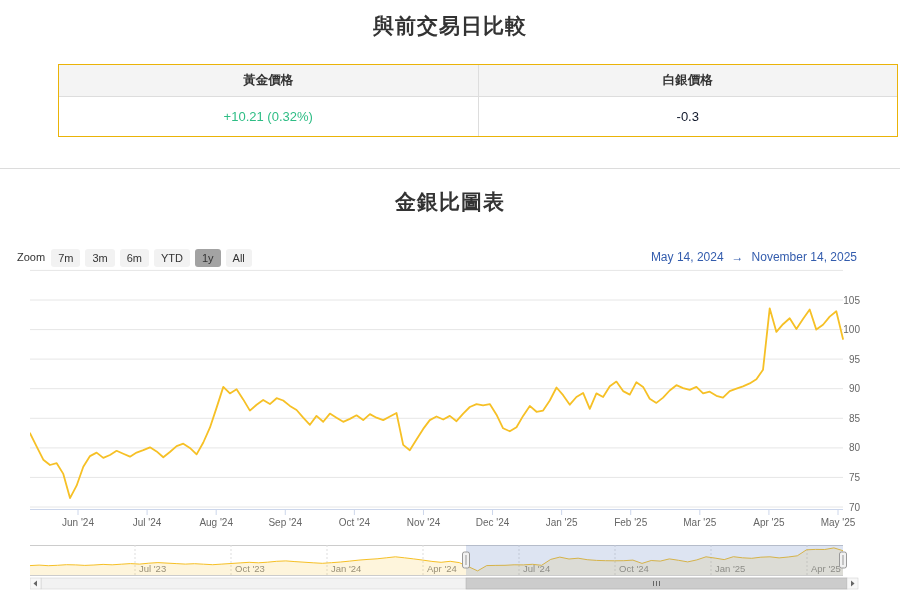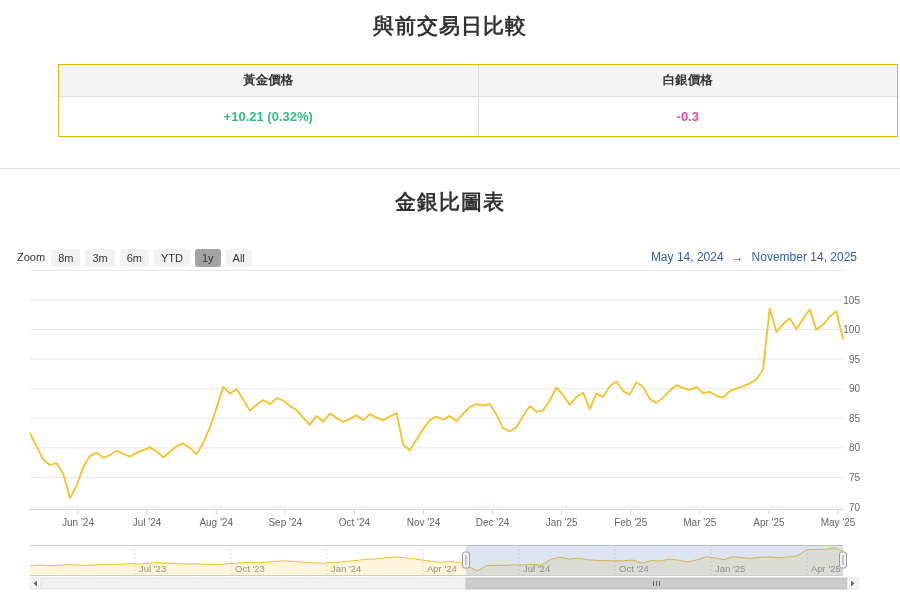--- a/index.html
+++ b/index.html
@@ -14,21 +14,21 @@
   #cmp-title{top:12px;}
   #chart-title{top:188px;}
   .cmp-table{
     position:absolute;left:38px;top:64px;width:838px;
     border:1px solid #eab308;
     margin-left:20px;
   }
   .cmp-row{display:flex;}
   .cmp-cell{
     flex:1 1 0;display:flex;align-items:center;justify-content:center;
-    border-left:1px solid #ddd;box-sizing:border-box;font-weight:bold;
+    border-left:1px solid #ddd;box-sizing:border-box;
   }
   .cmp-cell:first-child{border-left:none;}
   .cmp-head .cmp-cell{
     height:31px;background:#f4f4f4;font-size:12.5px;font-weight:bold;color:#333;
   }
   .cmp-vals .cmp-cell{
     height:40px;background:#fff;font-size:13px;border-top:1px solid #ddd;
   }
   .divider{
     position:absolute;left:0;top:168px;width:900px;height:1px;background:#dcdcdc;
@@ -57,31 +57,31 @@
 
 <div class="sec-title" id="cmp-title">與前交易日比較</div>
 
 <div class="cmp-table">
   <div class="cmp-row cmp-head" id="cmp-head">
       <div class="cmp-cell">黃金價格</div>
       <div class="cmp-cell">白銀價格</div>
     </div>
   <div class="cmp-row cmp-vals" id="cmp-vals">
       <div class="cmp-cell" style="color: rgb(46, 189, 133);">+10.21 (0.32%)</div>
-      <div class="cmp-cell" style="color: #ec4899;">-0.3</div>
+      <div class="cmp-cell" style="color: #0f172a;">-0.3</div>
     </div>
 </div>
 
 <div class="divider"></div>
 
 <div class="sec-title" id="chart-title">金銀比圖表</div>
 
 <div class="toolbar">
   <span class="zoom-label">Zoom</span>
-  <span id="zoom-buttons"><span class="zoom-btn">8m</span><span class="zoom-btn">3m</span><span class="zoom-btn">6m</span><span class="zoom-btn">YTD</span><span class="zoom-btn selected">1y</span><span class="zoom-btn">All</span></span>
+  <span id="zoom-buttons"><span class="zoom-btn">7m</span><span class="zoom-btn">3m</span><span class="zoom-btn">6m</span><span class="zoom-btn">YTD</span><span class="zoom-btn selected">1y</span><span class="zoom-btn">All</span></span>
   <span class="range-display">
     <span>May 14, 2024</span>
     <span class="arrow">→</span>
     <span>November 14, 2025</span>
   </span>
 </div>
 
 <svg id="main-svg" width="840" height="265">
     <line x1="0" y1="239.0" x2="813" y2="239.0" stroke="#e6e6e6" stroke-width="1"></line>
     <line x1="0" y1="209.4" x2="813" y2="209.4" stroke="#e6e6e6" stroke-width="1"></line>

